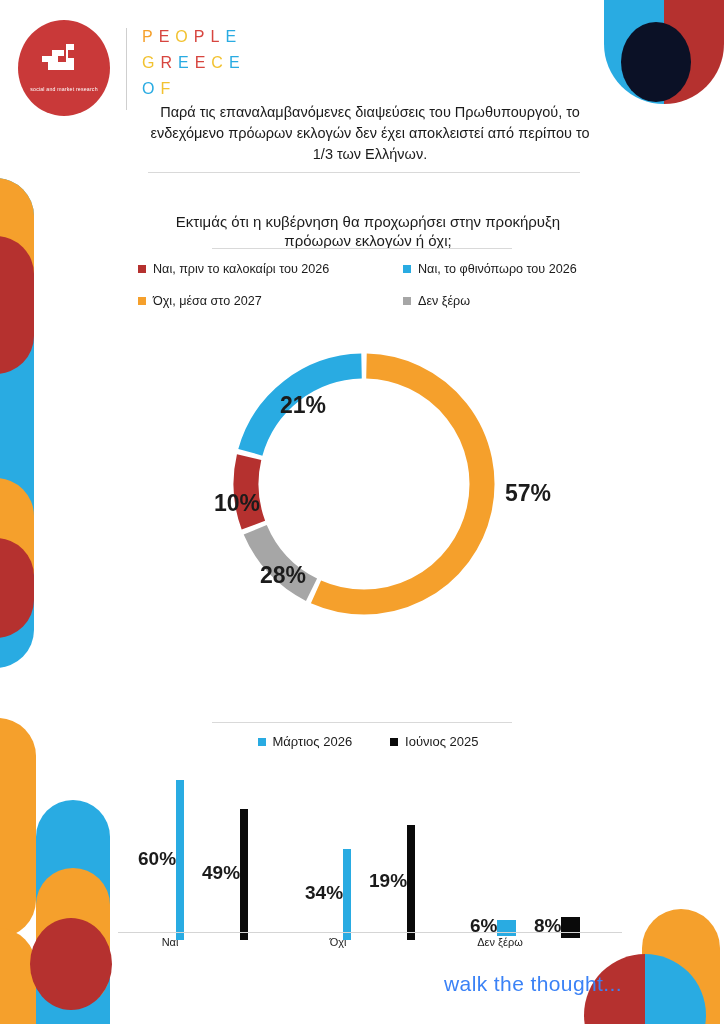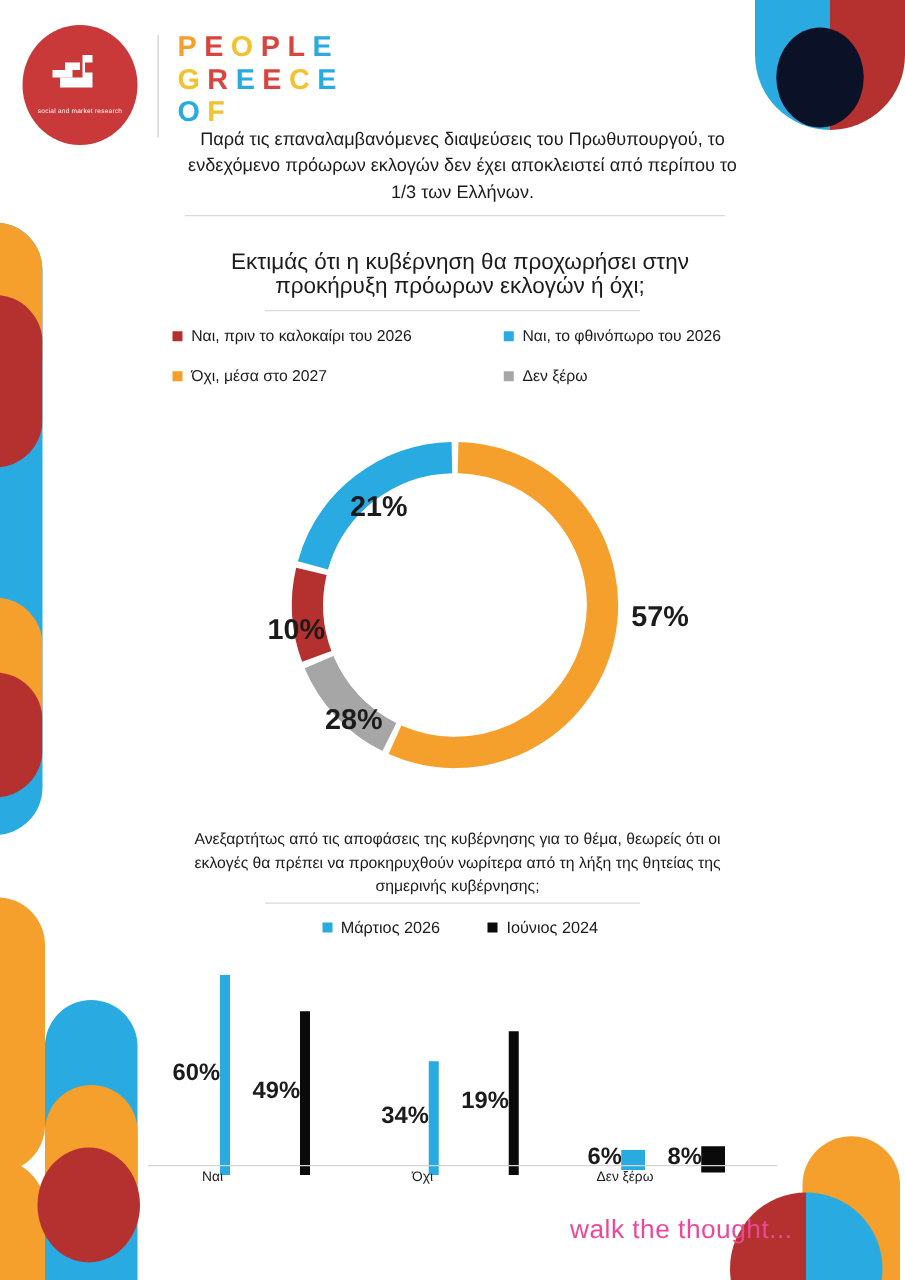--- a/index.html
+++ b/index.html
@@ -109,43 +109,43 @@
     margin-top: 8px;
     font-size: 5.2px; line-height: 1.5;
     color: #ffffff; text-align: center; letter-spacing: .2px;
   }
   .logo-divider {
     position: absolute; left: 126px; top: 28px;
     width: 1px; height: 82px; background: #cfcfcf;
   }
   .wordmark {
     position: absolute; left: 142px; top: 24px;
-    font-size: 23px; font-weight: bold;
+    font-size: 16px; font-weight: normal;
     letter-spacing: 6px; line-height: 26px;
   }
   .wordmark .l { display: inline-block; }
   .c-o { color: #F5A02C; } .c-r { color: #D7453F; }
   .c-b { color: #29ABE2; } .c-y { color: #F2C230; }
 
   .headline {
     position: absolute; left: 150px; top: 102px;
     width: 440px; text-align: center;
     font-size: 14.5px; line-height: 21px; color: #1b1b1b;
   }
   .rule {
     position: absolute;
     height: 1px; background: #d9d9d9;
   }
   .rule-1 { left: 148px; top: 172px; width: 432px; }
 
   
   .q1 {
-    position: absolute; left: 150px; top: 200px;
+    position: absolute; left: 150px; top: 212px;
     width: 436px; text-align: center;
-    font-size: 18px; line-height: 19px; color: #1b1b1b;
+    font-size: 15px; line-height: 19px; color: #1b1b1b;
   }
   .rule-2 { left: 212px; top: 248px; width: 300px; }
 
   
   .legend {
     position: absolute; left: 126px; top: 262px;
     width: 500px;
     display: grid;
     grid-template-columns: 265px 1fr;
     row-gap: 18px;
@@ -202,22 +202,22 @@
     margin-bottom: 3px; white-space: nowrap;
   }
   .cat-labels {
     position: absolute; left: 118px; top: 936px; width: 504px;
     font-size: 11px; color: #1b1b1b;
   }
   .cat { position: absolute; text-align: center; width: 120px; }
   .cat-1 { left: -8px; } .cat-2 { left: 160px; } .cat-3 { left: 322px; }
 
   .tagline {
-    position: absolute; left: 456px; top: 972px;
-    font-size: 21px; color: #ec4899; letter-spacing: .4px;
+    position: absolute; left: 444px; top: 972px;
+    font-size: 21px; color: #3b82f6; letter-spacing: .4px;
   }
 </style>
 </head>
 <body>
 
 <div id="page">
 
   <div class="deco left-bar">
     <div class="seg lb-o1"></div>
     <div class="seg lb-r1"></div>
@@ -292,31 +292,30 @@
         <path d="M 93.5330488561786 251.69398770825075 A 118 118 0 0 1 37.220148112556956 191.72683920134818" fill="none" stroke="#A6A6A6" stroke-width="25"></path>
         <path d="M 35.40072523995683 187.13150158397426 A 118 118 0 0 1 31.117689460967085 119.05459732694266" fill="none" stroke="#B5312F" stroke-width="25"></path>
         <path d="M 32.34681711787631 114.26746116739872 A 118 118 0 0 1 143.5287944537639 28.025879349968235" fill="none" stroke="#29ABE2" stroke-width="25"></path>
       </svg>
     <div class="donut-label dl-57">57%</div>
     <div class="donut-label dl-12">28%</div>
     <div class="donut-label dl-10">10%</div>
     <div class="donut-label dl-21">21%</div>
   </div>
 
-  <div class="q2">Ανεξαρτήτως από τις αποφάσεις της κυβέρνησης για το θέμα, θεωρείς ότι οι εκλογές θα πρέπει να προκηρυχθούν νωρίτερα από τη λήξη της θητείας της σημερινής κυβέρνησης;</div>
   <div class="rule rule-3"></div>
 
   <div class="legend2">
     <div class="leg-item">
       <span class="swatch" style="background:#29ABE2"></span>
       <span>Μάρτιος 2026</span>
     </div>
     <div class="leg-item">
       <span class="swatch" style="background:#0A0A0A"></span>
-      <span>Ιούνιος 2024</span>
+      <span>Ιούνιος 2025</span>
     </div>
   </div>
 
   <div class="bars">
     <div class="group g1">
       <div class="bar-col">
         <span class="bar-val">60%</span>
         <div class="bar bar-blue" style="height: 160px;"></div>
       </div>
       <div class="bar-col">

